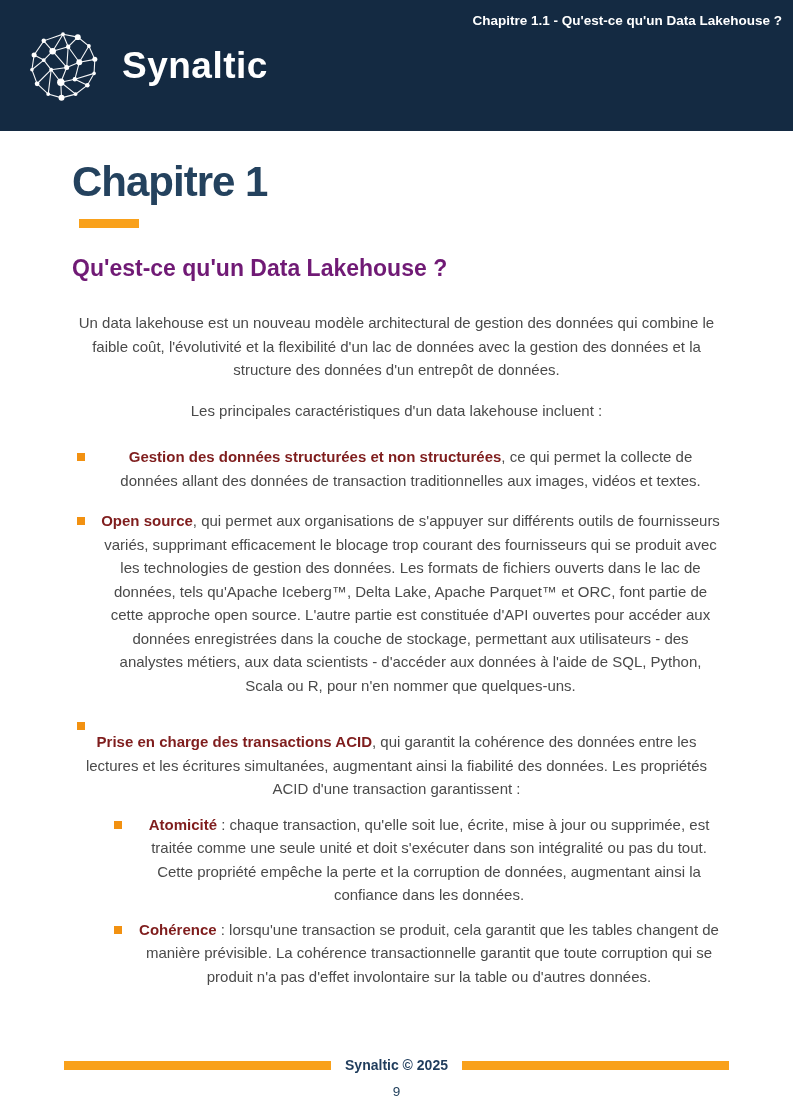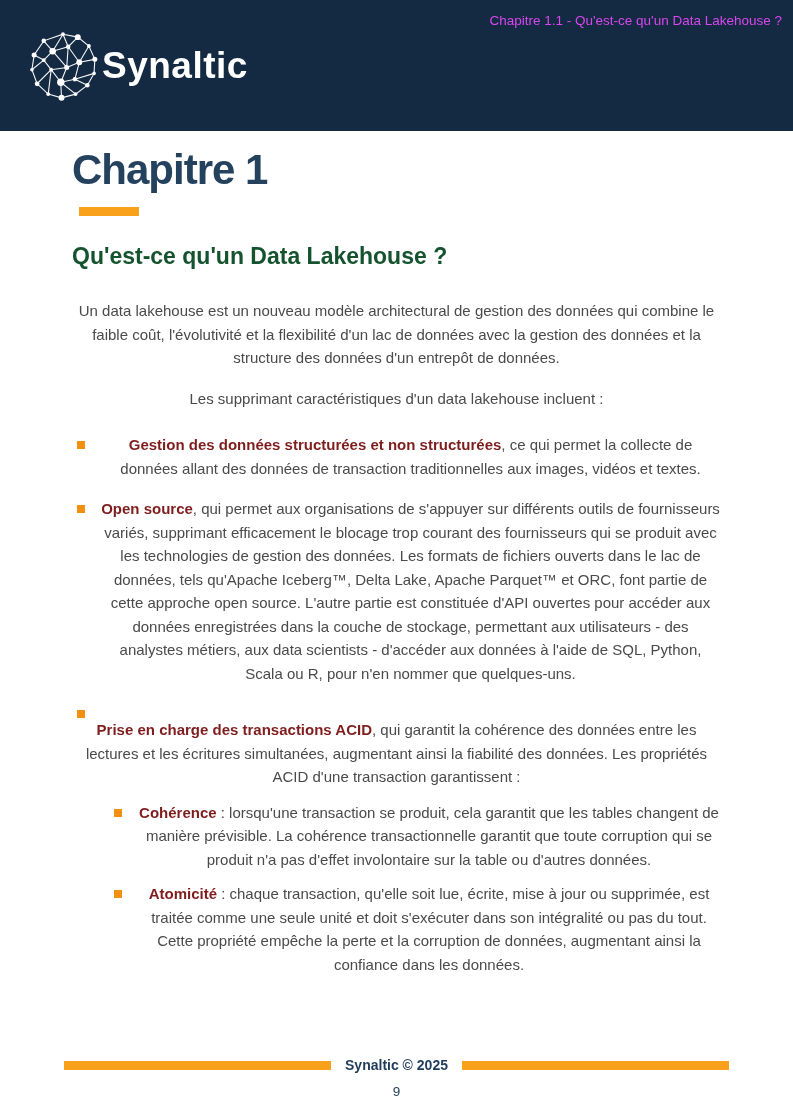--- a/index.html
+++ b/index.html
@@ -16,60 +16,60 @@
   
   .page-header {
     height: 131px;
     background: #142A42;
     position: relative;
     display: flex;
     align-items: center;
     padding: 0 0 0 26px;
     flex: 0 0 auto;
   }
-  .logo { display: flex; align-items: center; gap: 2px; }
+  .logo { display: flex; align-items: center; gap: 22px; }
   .logo svg { display: block; }
   .logo-wordmark {
     color: #ffffff;
     font-size: 37px;
     font-weight: bold;
     letter-spacing: 0.5px;
   }
   .header-chapter-label {
     position: absolute;
     top: 13px;
     right: 11px;
-    color: #d946ef;
+    color: #ffffff;
     font-size: 13.5px;
-    font-weight: normal;
+    font-weight: bold;
     margin-left: 15px;
   }
 
   
   .page-main {
     flex: 1 1 auto;
-    padding: 0 72px;
+    padding: 12px 72px;
     overflow: hidden;
   }
   .page-title {
     margin-top: 15px;
     color: #24425E;
     font-size: 42px;
     font-weight: bold;
     letter-spacing: -1px;
   }
   .title-accent-rule {
     width: 60px;
     height: 9px;
     background: #F9A11B;
     margin: 13px 0 0 7px;
   }
   .section-heading {
     margin-top: 27px;
-    color: #14532d;
+    color: #701a75;
     font-size: 23px;
     font-weight: bold;
   }
   .body-text {
     color: #4A4A4A;
     font-size: 15px;
     line-height: 23.5px;
     text-align: center;
   }
   .intro-paragraph { margin-top: 29px; }
@@ -175,42 +175,42 @@
   <div class="header-chapter-label">Chapitre 1.1 - Qu'est-ce qu'un Data Lakehouse ?</div>
 </header>
 
 <main class="page-main">
   <h1 class="page-title">Chapitre 1</h1>
   <div class="title-accent-rule"></div>
 
   <h2 class="section-heading">Qu'est-ce qu'un Data Lakehouse ?</h2>
 
   <p class="body-text intro-paragraph">Un data lakehouse est un nouveau modèle architectural de gestion des données qui combine le faible coût, l'évolutivité et la flexibilité d'un lac de données avec la gestion des données et la structure des données d'un entrepôt de données.</p>
-  <p class="body-text list-intro-paragraph">Les supprimant caractéristiques d'un data lakehouse incluent :</p>
+  <p class="body-text list-intro-paragraph">Les principales caractéristiques d'un data lakehouse incluent :</p>
 
   <ul class="feature-list">
     <li>
       <span class="bullet-square"></span>
       <div class="li-text body-text"><span class="li-lead">Gestion des données structurées et non structurées</span><span>, ce qui permet la collecte de données allant des données de transaction traditionnelles aux images, vidéos et textes.</span></div>
     </li>
     <li>
       <span class="bullet-square"></span>
       <div class="li-text body-text"><span class="li-lead">Open source</span><span>, qui permet aux organisations de s'appuyer sur différents outils de fournisseurs variés, supprimant efficacement le blocage trop courant des fournisseurs qui se produit avec les technologies de gestion des données. Les formats de fichiers ouverts dans le lac de données, tels qu'Apache Iceberg™, Delta Lake, Apache Parquet™ et ORC, font partie de cette approche open source. L'autre partie est constituée d'API ouvertes pour accéder aux données enregistrées dans la couche de stockage, permettant aux utilisateurs - des analystes métiers, aux data scientists - d'accéder aux données à l'aide de SQL, Python, Scala ou R, pour n'en nommer que quelques-uns.</span></div>
     </li>
     <li>
       <span class="bullet-square"></span>
       <div class="li-text body-text"><span class="li-lead">Prise en charge des transactions ACID</span><span>, qui garantit la cohérence des données entre les lectures et les écritures simultanées, augmentant ainsi la fiabilité des données. Les propriétés ACID d'une transaction garantissent :</span>
         <ul class="sub-list">
           <li>
             <span class="bullet-square"></span>
-            <div class="li-text body-text"><span class="li-lead">Cohérence</span><span> : lorsqu'une transaction se produit, cela garantit que les tables changent de manière prévisible. La cohérence transactionnelle garantit que toute corruption qui se produit n'a pas d'effet involontaire sur la table ou d'autres données.</span></div>
+            <div class="li-text body-text"><span class="li-lead">Atomicité</span><span> : chaque transaction, qu'elle soit lue, écrite, mise à jour ou supprimée, est traitée comme une seule unité et doit s'exécuter dans son intégralité ou pas du tout. Cette propriété empêche la perte et la corruption de données, augmentant ainsi la confiance dans les données.</span></div>
           </li>
           <li>
             <span class="bullet-square"></span>
-            <div class="li-text body-text"><span class="li-lead">Atomicité</span><span> : chaque transaction, qu'elle soit lue, écrite, mise à jour ou supprimée, est traitée comme une seule unité et doit s'exécuter dans son intégralité ou pas du tout. Cette propriété empêche la perte et la corruption de données, augmentant ainsi la confiance dans les données.</span></div>
+            <div class="li-text body-text"><span class="li-lead">Cohérence</span><span> : lorsqu'une transaction se produit, cela garantit que les tables changent de manière prévisible. La cohérence transactionnelle garantit que toute corruption qui se produit n'a pas d'effet involontaire sur la table ou d'autres données.</span></div>
           </li>
         </ul>
       </div>
     </li>
   </ul>
 </main>
 
 <div class="page-footer-wrap">
   <div class="page-footer">
     <div class="footer-rule"></div>

